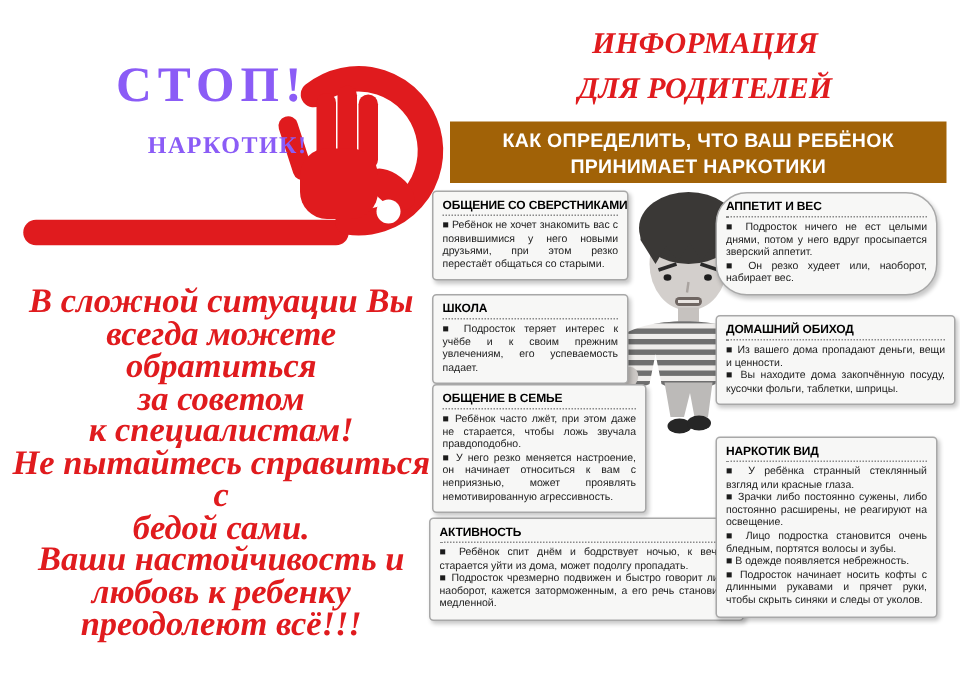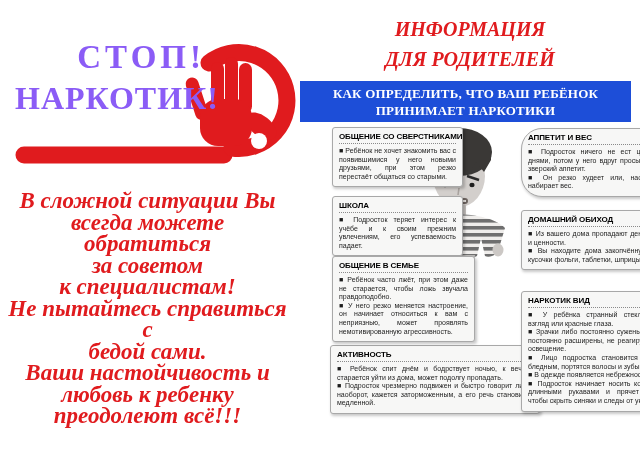--- a/index.html
+++ b/index.html
@@ -6,48 +6,47 @@
   .poster{
     position:relative; width:640px; height:452px; background:#ffffff;
     overflow:hidden; font-family:"Liberation Sans", sans-serif;
   }
   
   .stop-title{
     position:absolute; left:15px; top:40px; width:190px; text-align:right;
     color:#8b5cf6; font-family:"Liberation Serif", serif; font-weight:bold;
   }
   .stop-line1{font-size:33px; letter-spacing:4px; line-height:34px;}
-  .stop-line2{font-size:32px; letter-spacing:1px; line-height:30px; margin-top:9px;}
+  .stop-line2{font-size:16px; letter-spacing:1px; line-height:30px; margin-top:9px;}
   .swoosh-svg{position:absolute; left:10px; top:36px; width:300px; height:140px;}
   .advice{
     position:absolute; left:5px; top:190px; width:285px; text-align:center;
     color:#e01b1e; font-family:"Liberation Serif", serif;
     font-weight:bold; font-style:italic; font-size:23px; line-height:21.5px;
     white-space:pre-line;
   }
   
   .info-title{
     position:absolute; left:315px; top:14px; width:310px; text-align:center;
     color:#e01b1e; font-family:"Liberation Serif", serif;
     font-weight:bold; font-style:italic; font-size:20px; line-height:30px;
   }
   .black-bar{
     position:absolute; left:300px; top:81px; width:331px; height:41px;
-    background:#1d4ed8; color:#ffffff; display:flex; flex-direction:column;
+    background:#a16207; color:#ffffff; display:flex; flex-direction:column;
     align-items:center; justify-content:center; text-align:center;
     font-weight:bold; font-size:13px; line-height:17px; letter-spacing:.2px;
     z-index:3;
-    font-family:Liberation Serif, serif;
   }
   
   .info-box{
     position:absolute; box-sizing:border-box; background:#f7f7f6;
     border:1px solid #a8a8a8; border-radius:3px;
     box-shadow:1.5px 2px 3px rgba(0,0,0,.22);
-    padding:4px 6px 5px 6px; z-index:2;margin-left:44px;
+    padding:4px 6px 5px 6px; z-index:2;
   }
   .box-title{
     margin:0; font-size:8px; font-weight:bold; color:#000;
     border-bottom:1px dotted #8a8a8a; padding-bottom:2px; margin-bottom:3px;
     letter-spacing:-.1px; white-space:nowrap;
   }
   .box-item{
     margin:0; font-size:7px; line-height:8.6px; color:#1c1c1c;
     text-align:justify;
   }

